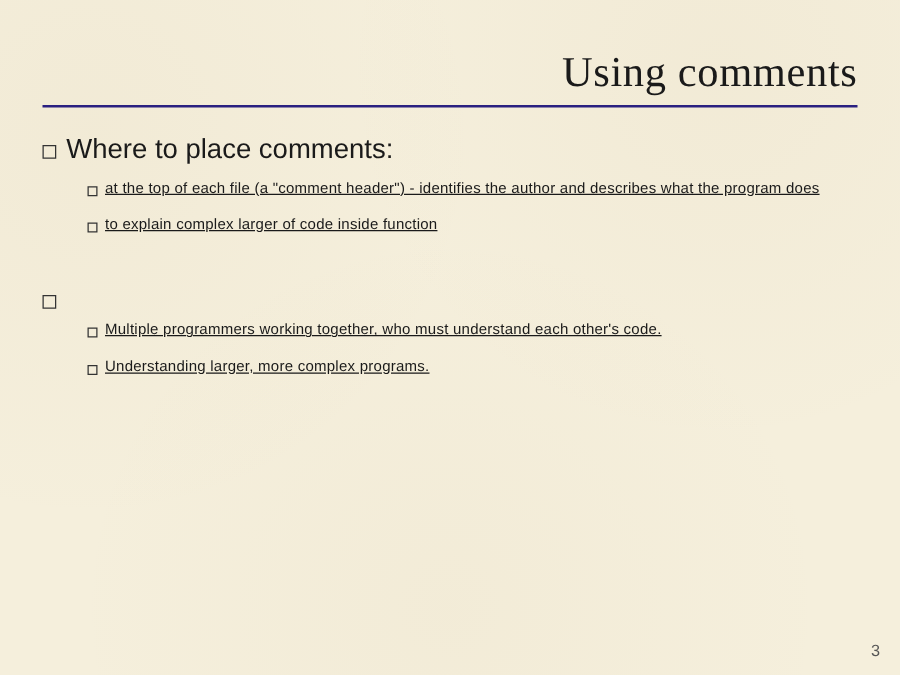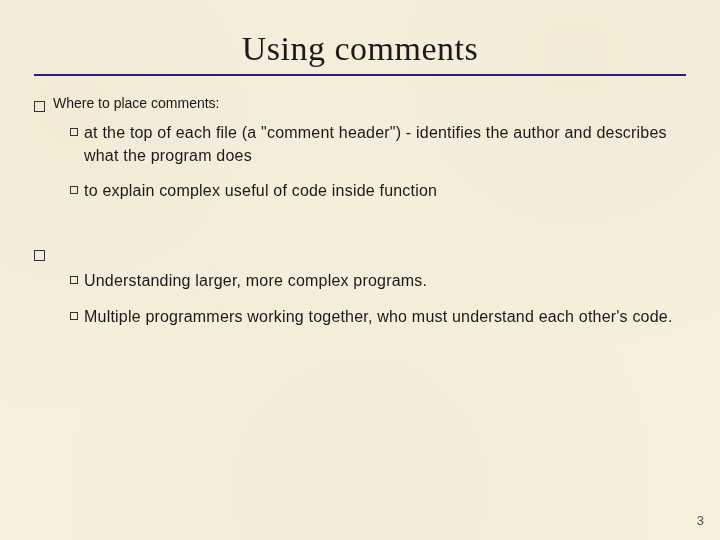--- a/index.html
+++ b/index.html
@@ -31,45 +31,46 @@
     position: relative;
     width: 100%;
     height: 100%;
     box-sizing: border-box;
     padding: 26px 34px 20px 34px;
   }
   .title {
     font-family: Georgia, "Times New Roman", serif;
     font-size: 34px;
     font-weight: 400;
-    text-align: center;
-    margin: 4px 0 6px 0;
+    text-align: right;
+    margin: 14px 0 6px 0;
     letter-spacing: .5px;
   }
   .rule {
     border: 0;
     border-top: 2px solid #2a2080;
     margin: 0 0 18px 0;
   }
   .lvl1 {
-    font-size: 14px;
+    font-size: 22px;
     margin: 8px 0 8px 0;
     display: flex;
     align-items: center;
     gap: 8px;
     line-height: 1.35;
   }
   .lvl2 {
-    font-size: 16px;
+    font-size: 12px;
     margin: 8px 0 12px 36px;
     display: flex;
     align-items: flex-start;
     gap: 6px;
     line-height: 1.45;
     letter-spacing: .2px;
+    text-decoration: underline;
   }
   .bullet-box {
     display: inline-block;
     border: 1.5px solid #333;
     flex: 0 0 auto;
     background: transparent;
     box-sizing: border-box;
   }
   .bullet-box.big {
     width: 11px;
@@ -105,33 +106,33 @@
     <span class="bullet-box big"></span>
     <span>Where to place comments:</span>
   </div>
 
   <div class="lvl2">
     <span class="bullet-box small"></span>
     <span>at the top of each file (a "comment header") - identifies the author and describes what the program does</span>
   </div>
   <div class="lvl2">
     <span class="bullet-box small"></span>
-    <span>to explain complex useful of code inside function</span>
+    <span>to explain complex larger of code inside function</span>
   </div>
 
   <div class="section-gap"></div>
 
   <div class="lvl1">
     <span class="bullet-box big"></span>
   </div>
 
   <div class="lvl2">
     <span class="bullet-box small"></span>
-    <span>Understanding larger, more complex programs.</span>
+    <span>Multiple programmers working together, who must understand each other's code.</span>
   </div>
   <div class="lvl2">
     <span class="bullet-box small"></span>
-    <span>Multiple programmers working together, who must understand each other's code.</span>
+    <span>Understanding larger, more complex programs.</span>
   </div>
 
   <div class="pagenum">3</div>
 
 </div>
 
 </body></html>

